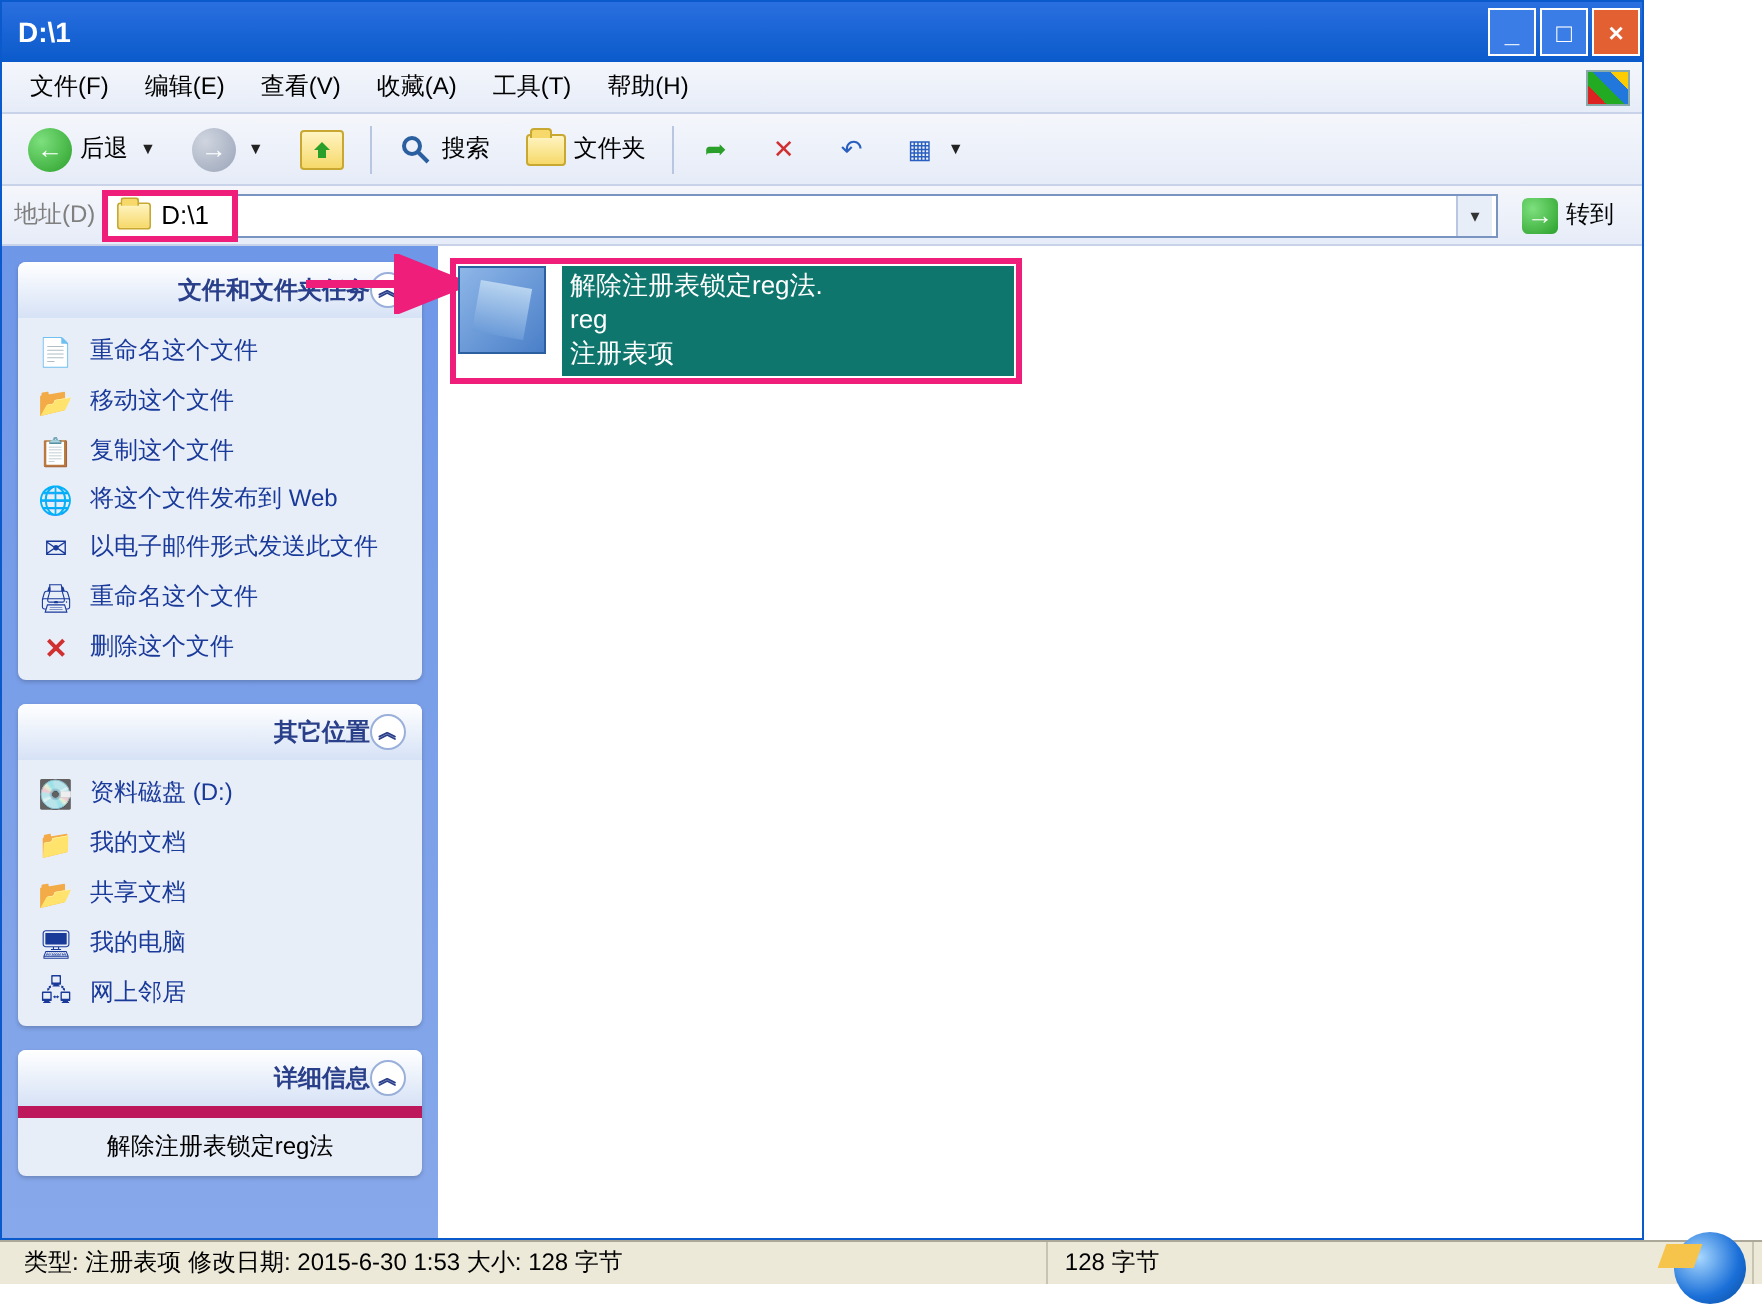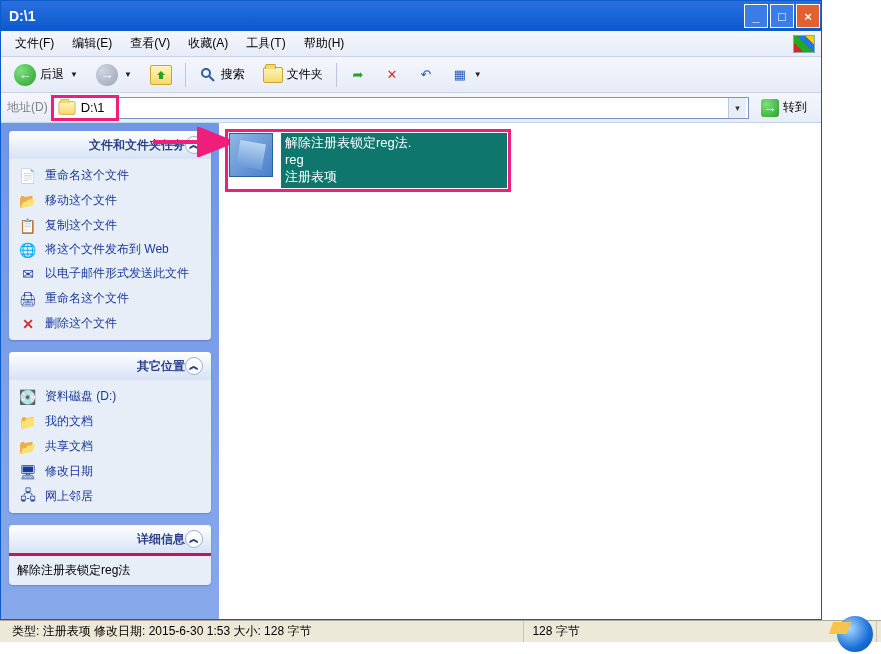--- a/index.html
+++ b/index.html
@@ -254,21 +254,22 @@
 .wm-globe::after{
   content:"";position:absolute;left:-6px;top:6px;
   width:18px;height:12px;background:#f6c44a;
   transform:skewX(-20deg);
 }
 .wm-text{font-family:"Microsoft YaHei","SimHei",sans-serif;}
 .wm-text .big{font-size:18px;font-weight:bold;color:#000;}
 .wm-text .small{font-size:10px;color:#1a6fd8;letter-spacing:0.5px;}
 .detail-file-trunc {
   color:#000;padding:6px 8px;
-  border-top:3px solid #be185d;
+  border-top:6px solid #be185d;
+  text-align:center;
 }
 </style>
 </head>
 <body>
 
 <div class="window">
 
   <div class="titlebar">
     <span class="title-text">D:\1</span>
     <div class="win-btns">
@@ -403,21 +404,21 @@
           <div class="side-link">
             <span class="ic">📁</span>
             <span>我的文档</span>
           </div>
           <div class="side-link">
             <span class="ic">📂</span>
             <span>共享文档</span>
           </div>
           <div class="side-link">
             <span class="ic">🖥</span>
-            <span>修改日期</span>
+            <span>我的电脑</span>
           </div>
           <div class="side-link">
             <span class="ic">🖧</span>
             <span>网上邻居</span>
           </div>
         </div>
       </div>
 
       <div class="side-panel">
         <div class="side-header">

